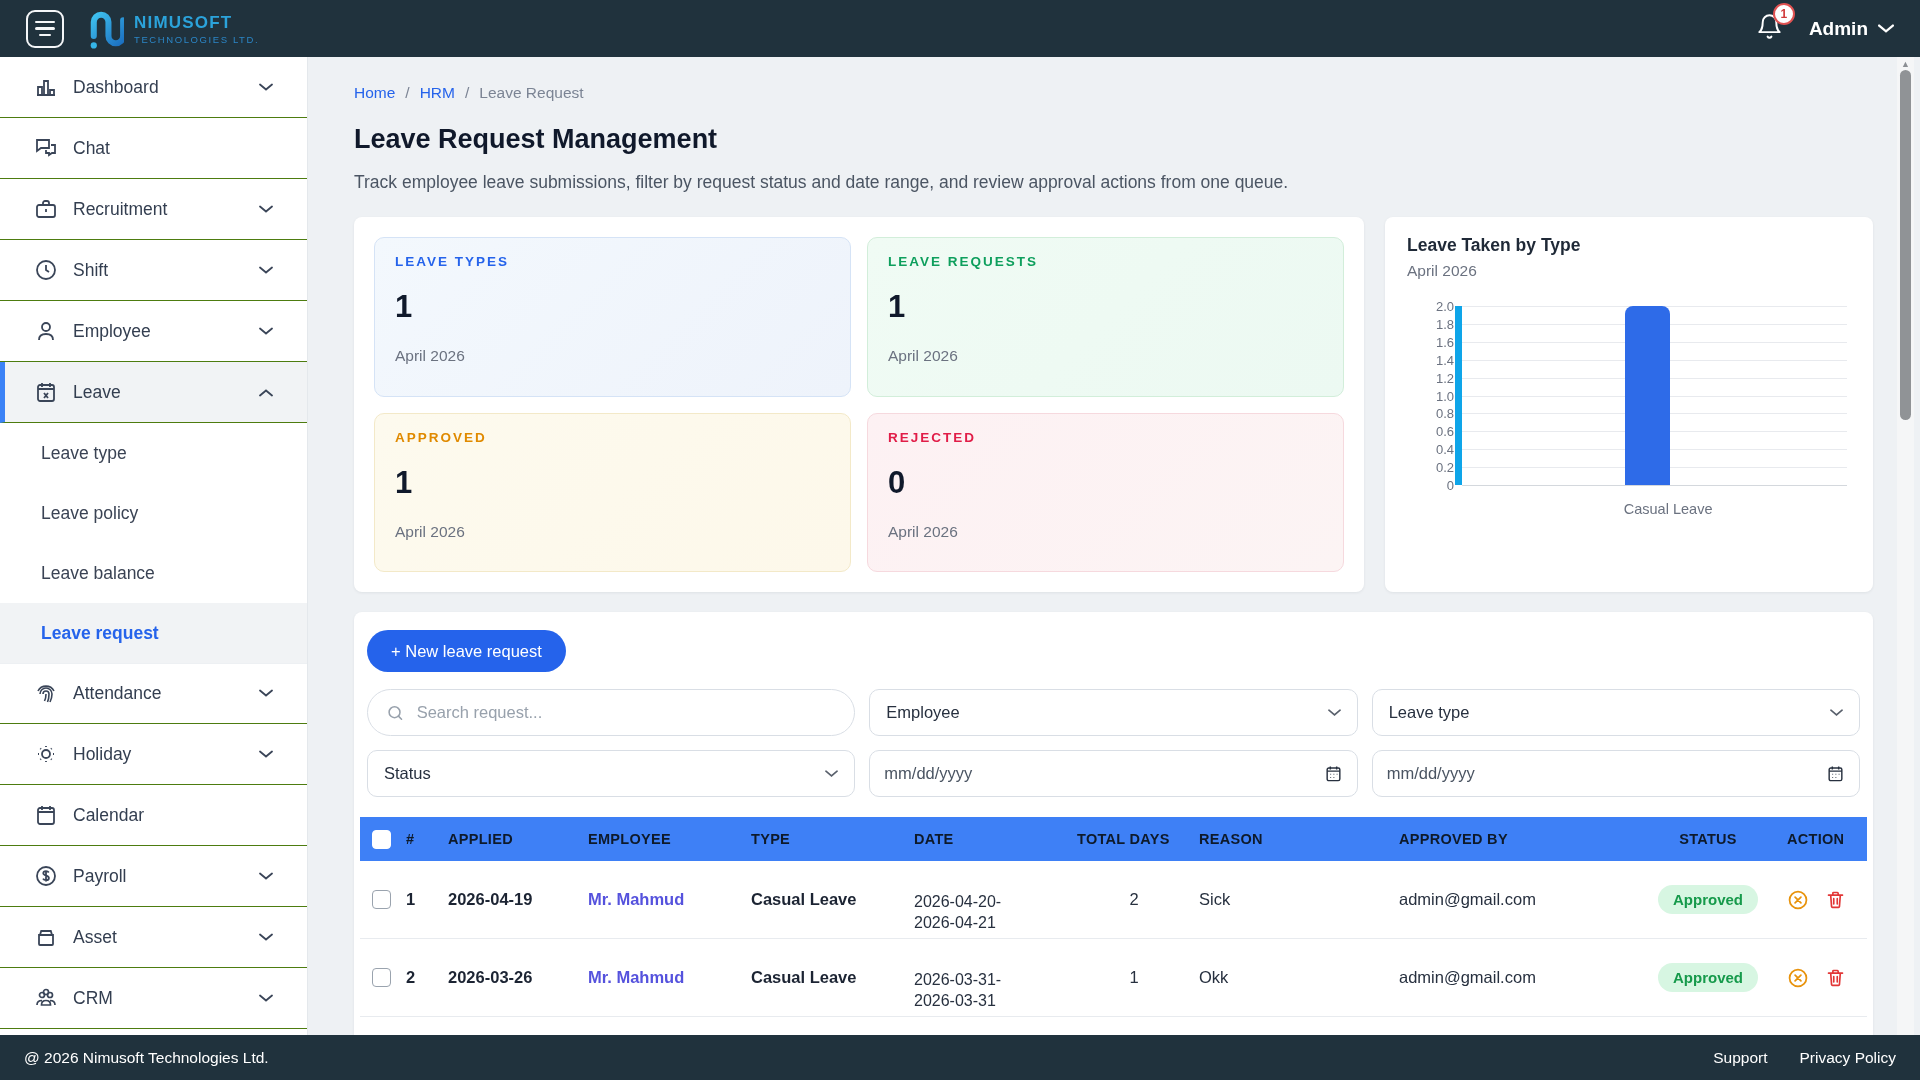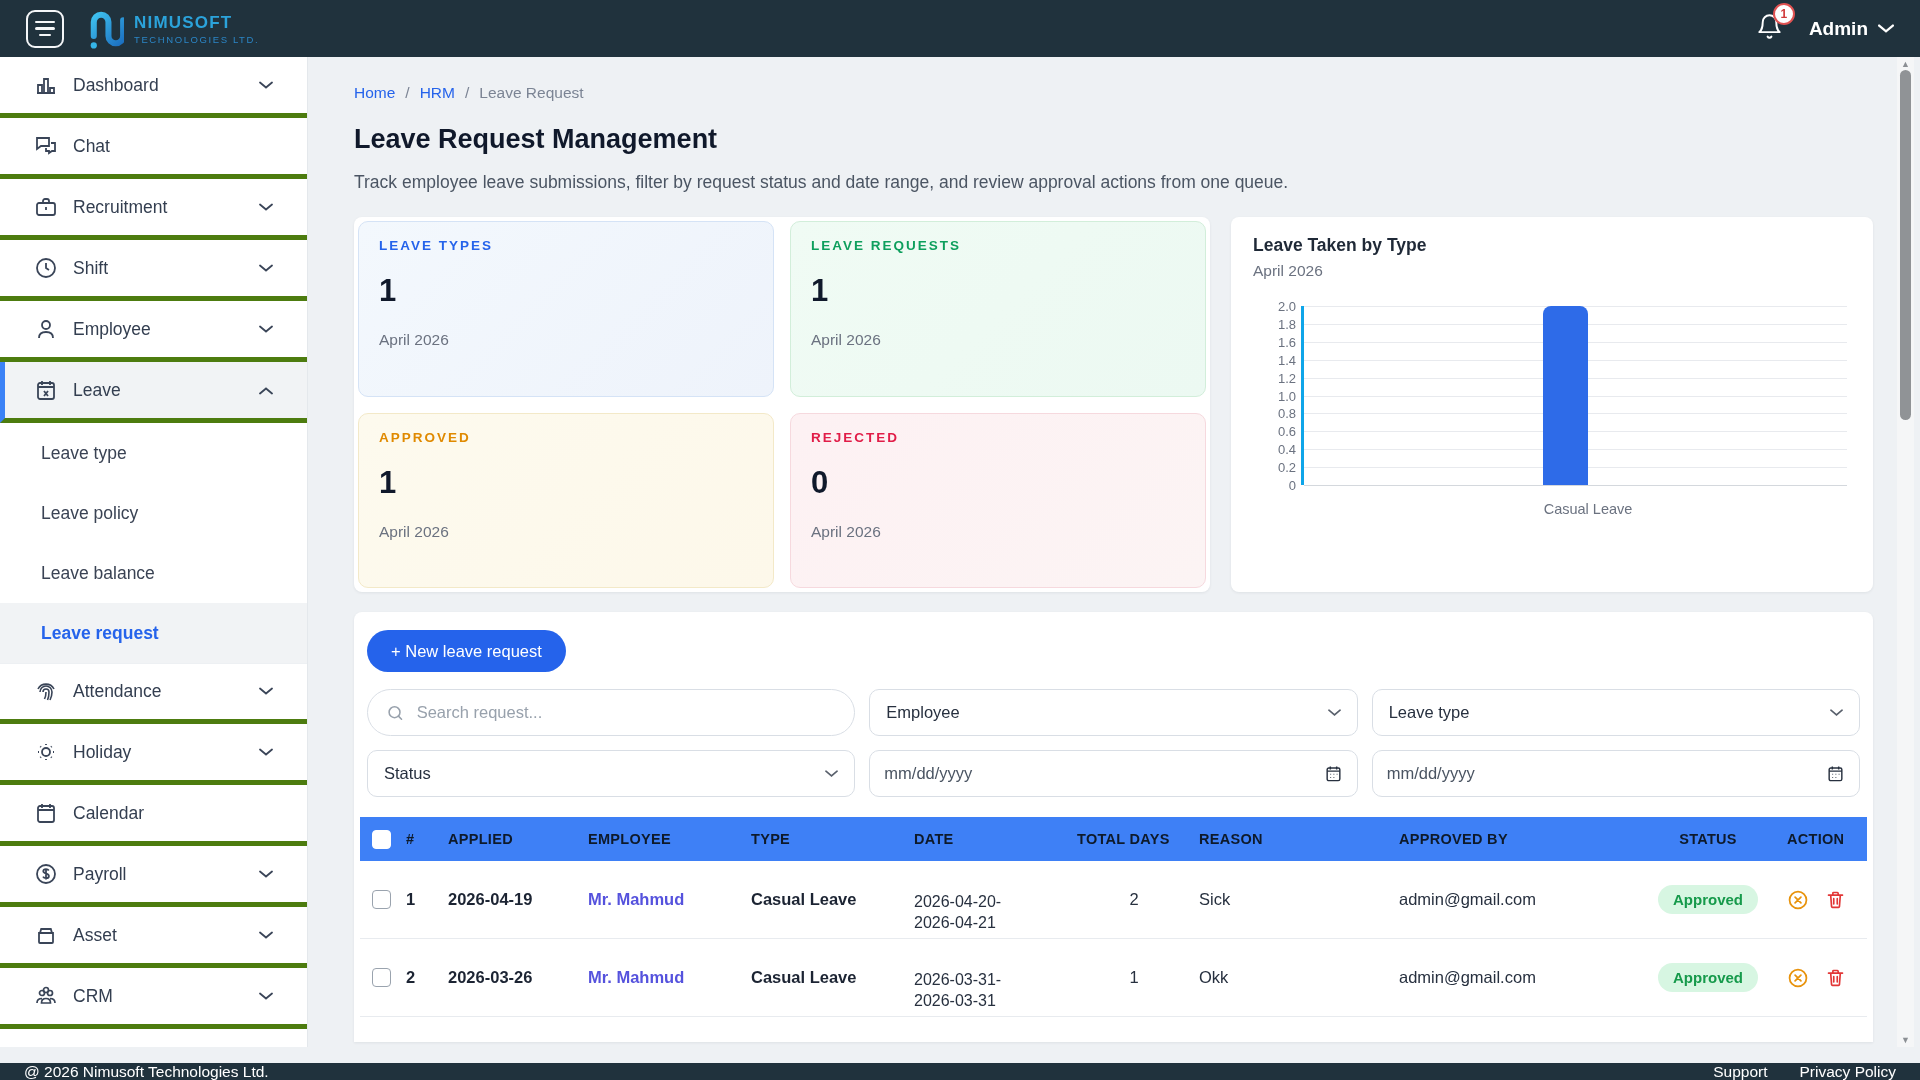--- a/index.html
+++ b/index.html
@@ -20,71 +20,71 @@
   .bell-wrap { position:relative; cursor:pointer; }
   .badge { position:absolute; top:-10px; right:-12px; width:22px; height:22px; border-radius:50%;
     background:#fff; border:2px solid #e05252; color:#d03a3a; font-size:12px; font-weight:bold;
     display:flex; align-items:center; justify-content:center; }
   .admin { display:flex; align-items:center; gap:10px; color:#fff; font-size:19px; font-weight:bold; cursor:pointer; }
 
   
   .sidebar { position:absolute; top:57px; left:0; width:308px; bottom:33px; background:#fff;
     border-right:1px solid #e4e8ec; overflow:hidden; z-index:30; }
   .side-item { height:61px; display:flex; align-items:center; padding:0 34px; cursor:pointer;
-    border-bottom:5px solid #4d7c0f; color:#333e50; font-size:17.5px; }
+    border-bottom:1px solid #4d7c0f; color:#333e50; font-size:17.5px; }
   .side-item .sicon { width:24px; height:24px; margin-right:15px; flex:0 0 auto; color:#3a4558; }
   .side-item .chev { margin-left:auto; color:#3a4558; }
   .side-item.active-parent { background:#f1f3f5; border-left:5px solid #3b82f6; padding-left:29px; }
   .sub-item { height:60px; display:flex; align-items:center; padding:0 34px 0 41px; cursor:pointer;
     color:#3a4354; font-size:17.5px; }
   .sub-item.active { background:#f1f3f5; color:#2563eb; font-weight:bold; }
 
   
-  .footerbar { position:absolute; left:0; bottom:0; width:1920px; height:17px; background:#20323d;
+  .footerbar { position:absolute; left:0; bottom:0; width:1920px; height:45px; background:#20323d;
     color:#fff; display:flex; align-items:center; padding:0 24px; font-size:15.5px; z-index:50; }
   .footer-links { margin-left:auto; display:flex; gap:32px;justify-content:space-between; }
   .footer-links span { cursor:pointer; }
 
   
   .scrollbar { position:absolute; top:57px; right:6px; bottom:33px; width:17px; background:#f5f6f7;
     z-index:45; display:flex; flex-direction:column; align-items:center; }
   .sb-arrow { color:#8b8f94; font-size:9px; line-height:14px; }
   .sb-thumb { position:absolute; top:13px; width:11px; height:350px; border-radius:6px; background:#909396; left:3px; }
 
   
   .main { position:absolute; top:57px; left:308px; right:0; bottom:33px; background:#eef1f4;
     overflow:hidden; padding:27px 47px 0 46px; }
   .breadcrumb { font-size:15.5px; color:#7b8494; display:flex; gap:10px; }
   .breadcrumb .lnk { color:#2563eb; cursor:pointer; }
   .page-title { font-size:27px; font-weight:bold; color:#10192b; margin-top:22px; }
   .page-sub { font-size:17.5px; color:#4b5563; margin-top:17px; }
 
   .panel-row { display:flex; gap:21px; margin-top:24px; }
-  .stats-panel { width:856px; height:375px; background:#fff; border-radius:8px;
-    box-shadow:0 1px 3px rgba(16,24,40,.07); padding:4px; display:grid;
+  .stats-panel { width:1010px; height:375px; background:#fff; border-radius:8px;
+    box-shadow:0 1px 3px rgba(16,24,40,.07); padding:20px; display:grid;
     grid-template-columns:1fr 1fr; grid-template-rows:1fr 1fr; gap:16px; }
   .stat-card { border-radius:10px; border:1px solid; padding:16px 20px; display:flex; flex-direction:column; }
   .stat-label { font-size:13.5px; font-weight:bold; letter-spacing:2px; }
   .stat-value { font-size:31px; font-weight:bold; color:#10192b; margin-top:20px; }
   .stat-period { font-size:15.5px; color:#6b7280; margin-top:22px; }
   .card-blue  { background:linear-gradient(135deg,#f3f8fd,#eef3fb); border-color:#d5e3f6; }
   .card-blue .stat-label{ color:#2563eb; }
   .card-green { background:linear-gradient(135deg,#f0fbf4,#ecf9f2); border-color:#d2eeda; }
   .card-green .stat-label{ color:#0e9f5d; }
   .card-amber { background:linear-gradient(135deg,#fdfaee,#fdf8ea); border-color:#f3e9c8; }
   .card-amber .stat-label{ color:#e08a00; }
   .card-red   { background:linear-gradient(135deg,#fdf1f3,#fcf4f4); border-color:#f6d9de; }
   .card-red .stat-label{ color:#e11d48; }
 
   .chart-panel { flex:1; height:375px; background:#fff; border-radius:8px;
     box-shadow:0 1px 3px rgba(16,24,40,.07); padding:18px 22px; }
   .chart-title { font-size:17.5px; font-weight:bold; color:#1f2937; }
   .chart-sub { font-size:15.5px; color:#6b7280; margin-top:6px; }
   .chart-area { position:relative; margin-top:18px; height:225px; }
-  .plot { position:absolute; left:48px; right:4px; top:8px; bottom:38px; border-left:3px solid #0ea5e9; }
+  .plot { position:absolute; left:48px; right:4px; top:8px; bottom:38px; border-left:7px solid #0ea5e9; }
   .gridline { position:absolute; left:0; right:0; height:1px; background:#e8eaee; }
   .gridline.base { background:#d4d8dd; }
   .ytick { position:absolute; right:calc(100% + 8px); transform:translateY(-50%); font-size:13px; color:#6b7280; white-space:nowrap; }
   .bar { position:absolute; bottom:0; width:45px; background:#2e6be8; border-radius:8px 8px 0 0; }
   .xlabel { position:absolute; bottom:6px; font-size:14.5px; color:#6b7280; transform:translateX(-50%); }
 
   
   .controls-panel { margin-top:20px; background:#fff; border-radius:8px 8px 0 0;
     box-shadow:0 1px 3px rgba(16,24,40,.07); padding:18px 6px 0; height:430px; overflow:hidden; }
   .btn-new { display:inline-flex; align-items:center; gap:8px; background:#2563eb; color:#fff;

